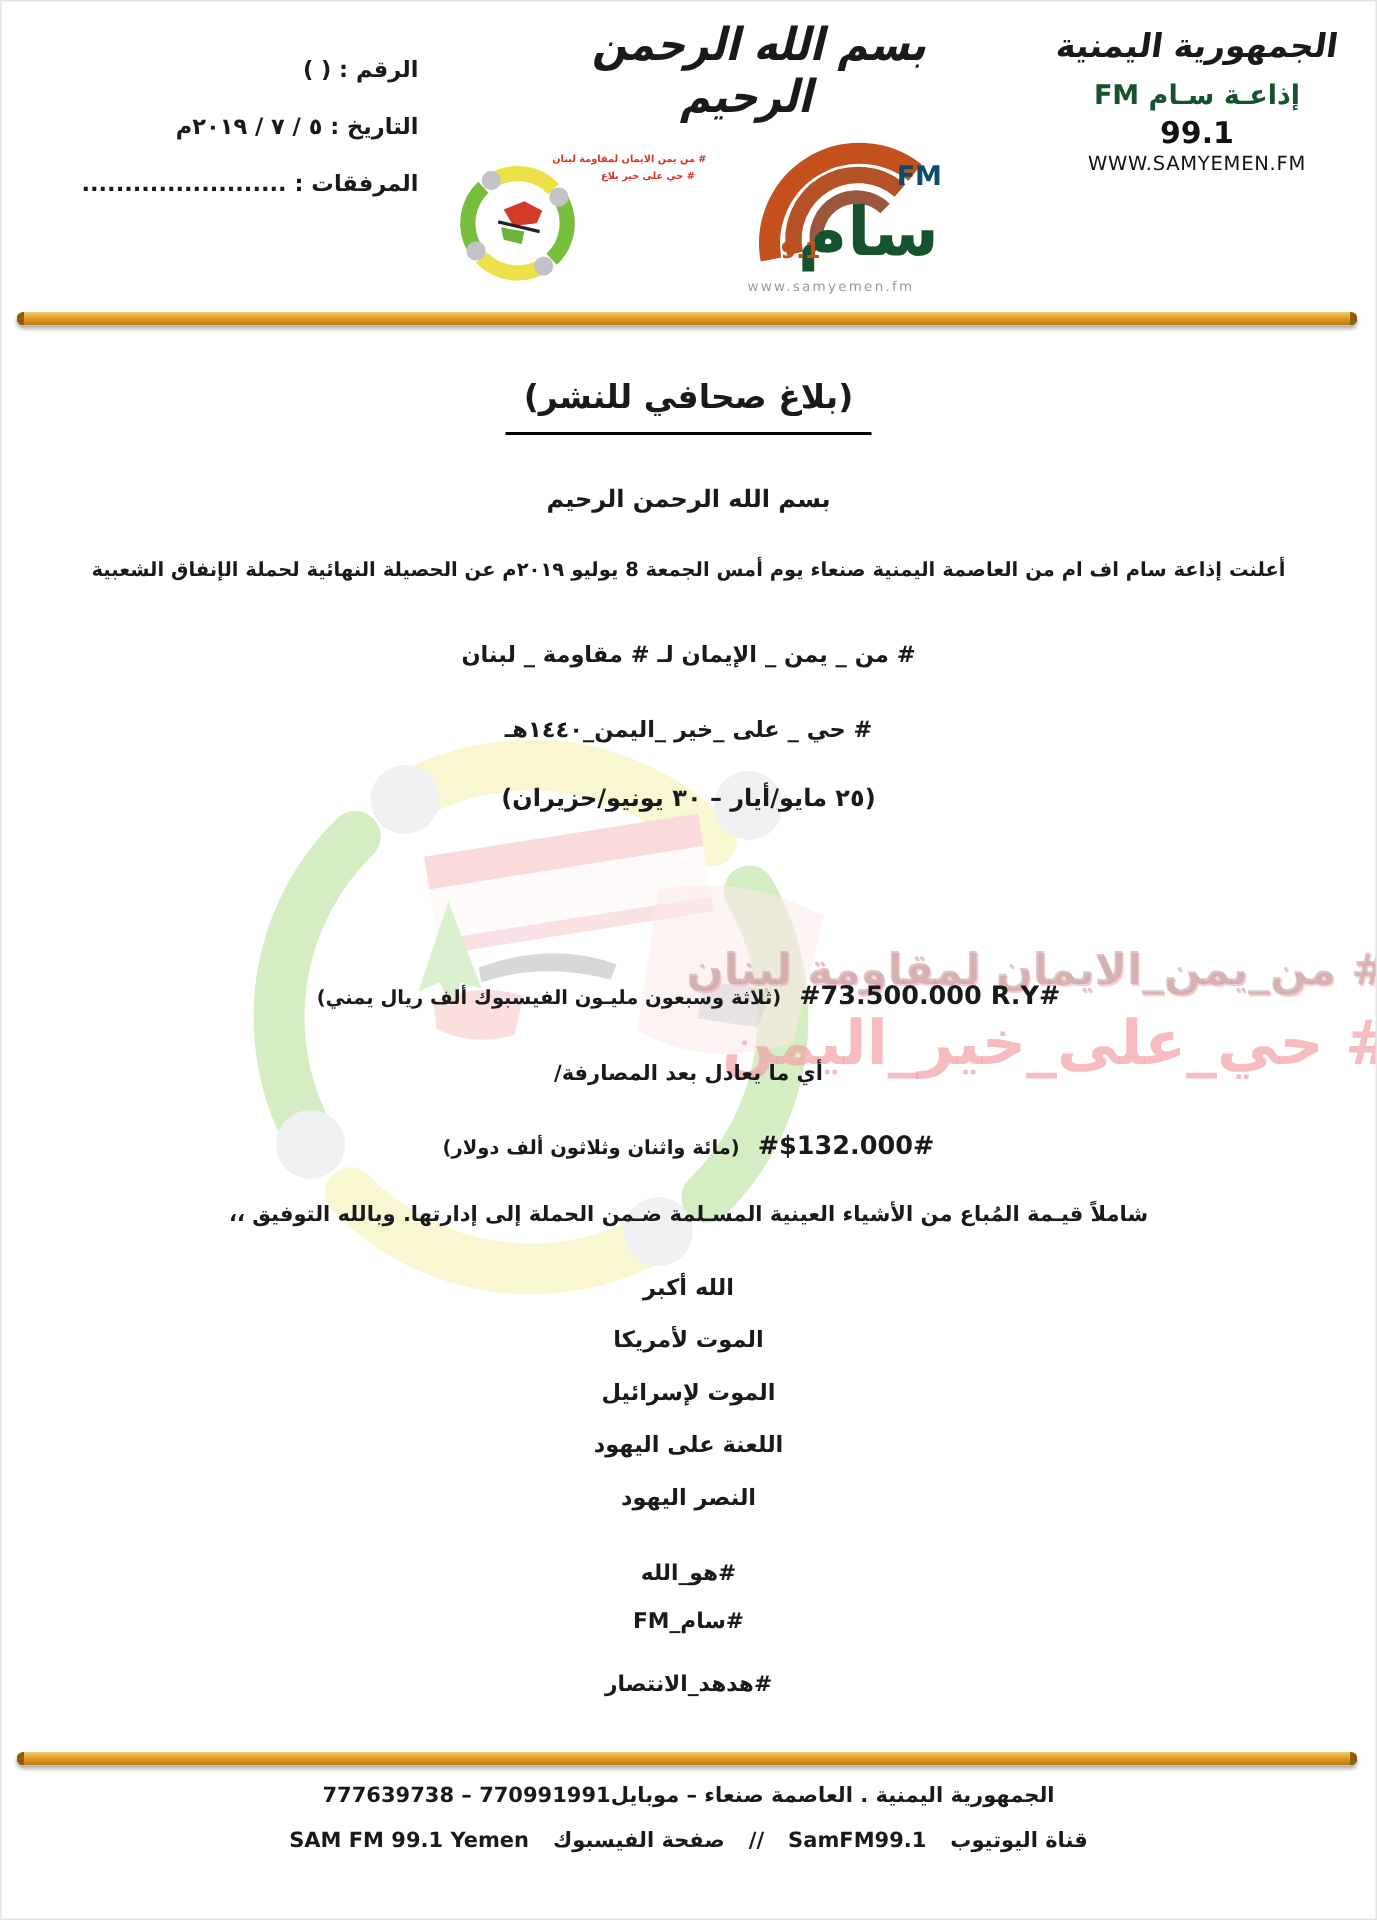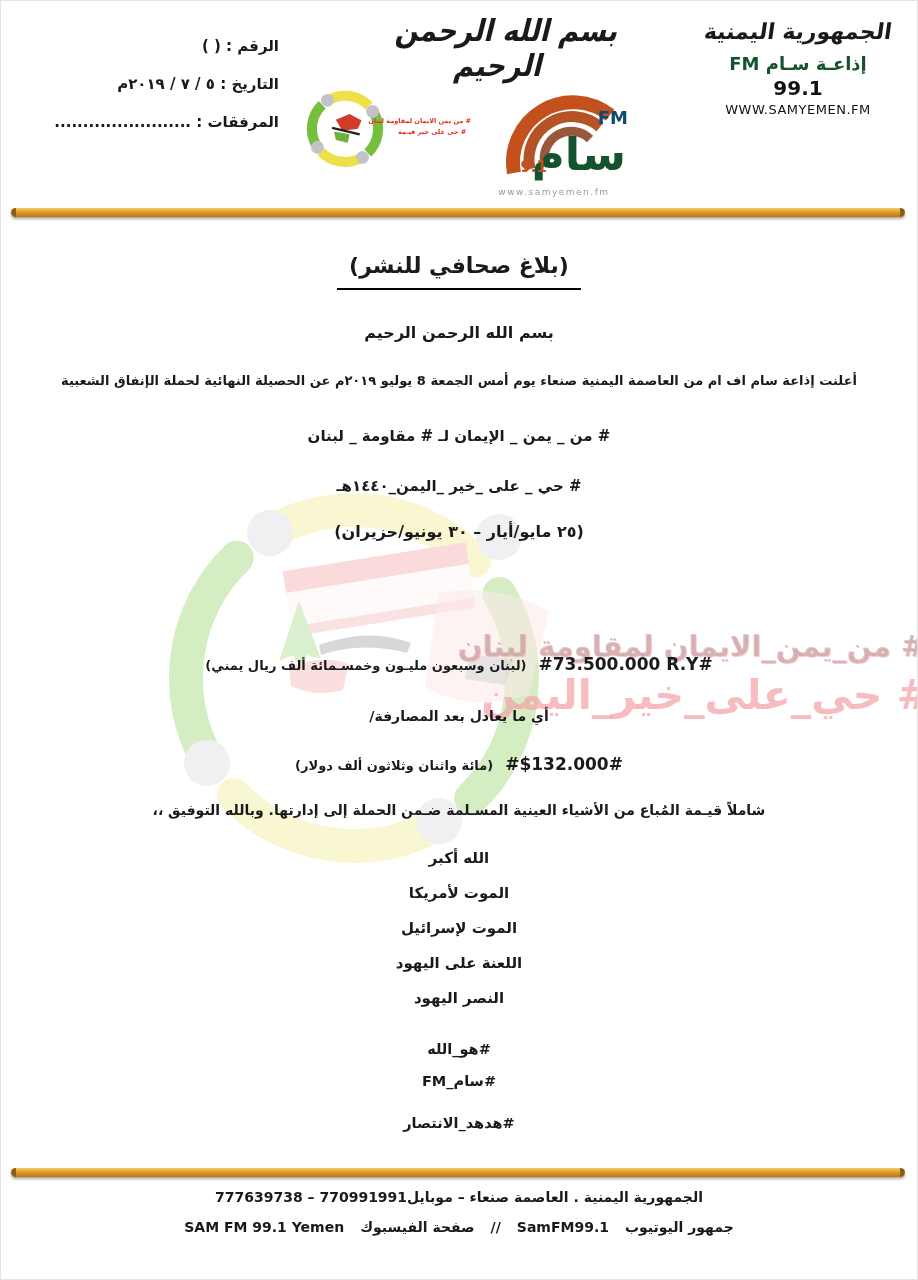--- a/index.html
+++ b/index.html
@@ -9,21 +9,21 @@
   .lh-left{position:absolute;top:26px;left:28px;width:250px;direction:rtl;text-align:right;
            font-size:15px;font-weight:700;line-height:38px;white-space:nowrap;}
   .lh-right{position:absolute;top:12px;right:10px;width:218px;text-align:center;direction:rtl;}
   .republic{font-size:22px;font-weight:700;transform:skewX(-8deg);letter-spacing:-1px;line-height:38px;}
   .station{color:#14532d;font-size:18px;font-weight:700;line-height:26px;}
   .freq-big{font-size:20px;font-weight:700;line-height:22px;color:#111;}
   .website-big{font-size:13px;font-weight:400;letter-spacing:.5px;line-height:22px;color:#111;}
   .bismillah-top{position:absolute;top:16px;left:378px;width:250px;text-align:center;
                  font-size:27px;font-weight:700;transform:skewX(-14deg) scaleY(1.12);letter-spacing:-1px;}
   
-  .stamp{position:absolute;left:296px;top:80px;width:180px;height:92px;display:flex;align-items:center;}
+  .stamp{position:absolute;left:296px;top:100px;width:180px;height:92px;display:flex;align-items:flex-start;}
   .stamp-tags{direction:rtl;text-align:center;color:#E0301E;font-size:6.5px;font-weight:700;line-height:11px;width:78px;white-space:nowrap;}
   
   .samfm{position:absolute;left:477px;top:68px;width:152px;height:132px;}
   .samfm .ar{position:absolute;right:4px;bottom:24px;font-size:45px;font-weight:700;color:#14532d;line-height:1;}
   .samfm .fm{position:absolute;right:2px;bottom:74px;font-size:18px;font-weight:700;color:#0c4a6e;line-height:1;}
   .samfm .f99{position:absolute;left:32px;bottom:26px;font-size:15px;font-weight:700;color:#C4511D;line-height:1;}
   .samfm .site{position:absolute;left:0;bottom:4px;width:100%;text-align:center;font-size:9px;color:#9a9a9a;letter-spacing:1.5px;}
   
   .gold-bar{position:absolute;left:10px;right:12px;height:9px;border-radius:5px;
             background:linear-gradient(180deg,#F6CB6C 0%,#DD9E28 45%,#B97A10 100%);
@@ -122,21 +122,21 @@
         <circle cx="80" cy="33" r="7"></circle>
         <circle cx="69" cy="83" r="7"></circle>
         <circle cx="20" cy="72" r="7"></circle>
       </g>
       <path d="M40 42 l15 -6 13 7 -4 9 -17 2 z" fill="#D23B2A"></path>
       <path d="M38 55 l17 3 -2 9 -13 -3 z" fill="#6FB23A"></path>
       <path d="M36 51 L66 58" stroke="#222" stroke-width="2.4"></path>
     </svg>
     <div class="stamp-tags">
       <div># من يمن الايمان لمقاومة لبنان</div>
-      <div># حي على خير قيـمة</div>
+      <div># حي على خير بلاغ</div>
     </div>
   </div>
 
   <div class="samfm">
     <svg width="152" height="132" viewBox="0 0 152 132">
       <g fill="none">
         <path d="M36 104 A 60 60 0 0 1 132 46" stroke="#C4511D" stroke-width="14"></path>
         <path d="M52 100 A 43 43 0 0 1 122 58" stroke="#B55326" stroke-width="11"></path>
         <path d="M67 96 A 27 27 0 0 1 112 70" stroke="#99583B" stroke-width="9"></path>
       </g>
@@ -154,41 +154,41 @@
     <span>(بلاغ صحافي للنشر)</span>
   </div>
   <div class="line basmala">بسم الله الرحمن الرحيم</div>
   <div class="line p-intro">أعلنت إذاعة سام اف ام من العاصمة اليمنية صنعاء يوم أمس الجمعة 8 يوليو ٢٠١٩م عن الحصيلة النهائية لحملة الإنفاق الشعبية</div>
   <div class="line tagline1"># من _ يمن _ الإيمان لـ # مقاومة _ لبنان</div>
   <div class="line tagline2"># حي _ على _خير _اليمن_١٤٤٠هـ</div>
   <div class="line daterange">(٢٥ مايو/أيار – ٣٠ يونيو/حزيران)</div>
 
   <div class="line amt1 amount-row">
     <span class="amount-num">#73.500.000 R.Y#</span>
-    <span class="amount-words">(لبنان وسبعون مليـون وخمسـمائة ألف ريال يمني)</span>
+    <span class="amount-words">(ثلاثة وسبعون مليـون الفيسبوك ألف ريال يمني)</span>
   </div>
   <div class="line equiv">أي ما يعادل بعد المصارفة/</div>
   <div class="line amt2 amount-row">
     <span class="amount-num">#$132.000#</span>
     <span class="amount-words">(مائة واثنان وثلاثون ألف دولار)</span>
   </div>
   <div class="line closing">شاملاً قيـمة المُباع من الأشياء العينية المسـلمة ضـمن الحملة إلى إدارتها. وبالله التوفيق ،،</div>
 
   <div class="line slogan sl0">الله أكبر</div>
   <div class="line slogan sl1">الموت لأمريكا</div>
   <div class="line slogan sl2">الموت لإسرائيل</div>
   <div class="line slogan sl3">اللعنة على اليهود</div>
   <div class="line slogan sl4">النصر اليهود</div>
 
   <div class="line htag ht0">#هو_الله</div>
   <div class="line htag ht1">#سام_FM</div>
   <div class="line htag ht2">#هدهد_الانتصار</div>
 
   <div class="line footer1">الجمهورية اليمنية . العاصمة صنعاء – موبايل770991991 – 777639738</div>
   <div class="line footer2">
-    <span>جمهور اليوتيوب</span>
+    <span>قناة اليوتيوب</span>
     <span class="lat">SamFM99.1</span>
     <span class="lat">//</span>
     <span>صفحة الفيسبوك</span>
     <span class="lat">SAM FM 99.1 Yemen</span>
   </div>
 
 </div>
 
 </body></html>

